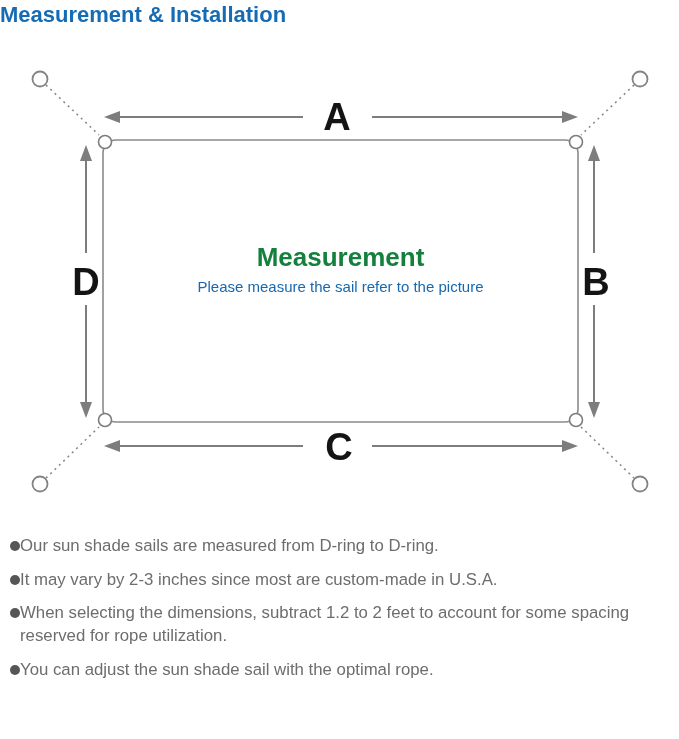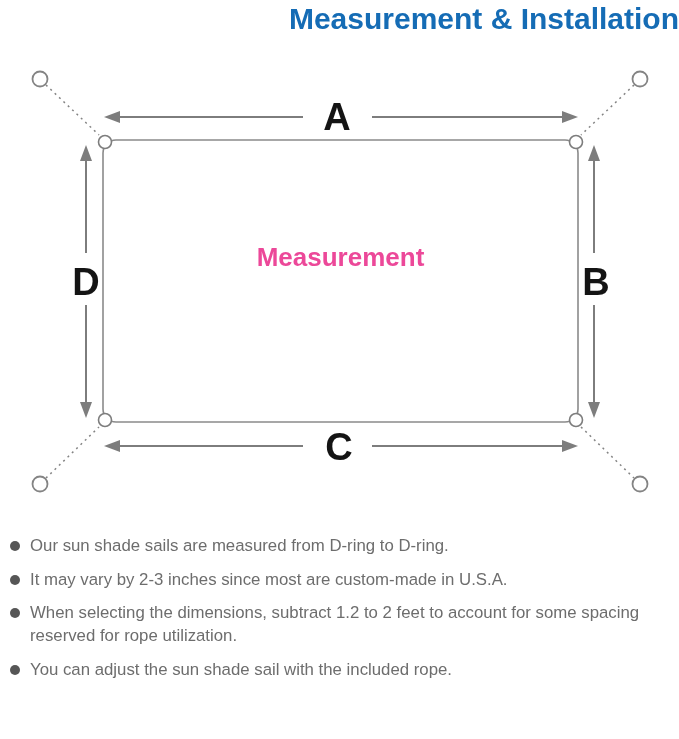--- a/index.html
+++ b/index.html
@@ -5,40 +5,40 @@
   html,body{margin:0;padding:0;background:#fff;}
   .page{
     position:relative;
     width:679px;height:739px;
     background:#ffffff;
     font-family:"Liberation Sans", sans-serif;
     overflow:hidden;
   }
   .main-title{
     position:absolute;top:2px;left:0;width:100%;
-    text-align:right;
-    font-size:30px;font-weight:700;color:#156cb5;
+    text-align:left;
+    font-size:22px;font-weight:700;color:#156cb5;
     letter-spacing:0px;
   }
   .diagram{position:absolute;top:55px;left:0;}
   .center-text{
     position:absolute;left:103px;top:243px;width:475px;
     text-align:center;
   }
   .center-heading{
-    font-size:26px;font-weight:700;color:#ec4899;line-height:1.1;
+    font-size:26px;font-weight:700;color:#15803d;line-height:1.1;
   }
   .center-subtitle{
     font-size:15px;color:#1668b0;margin-top:6px;line-height:1.2;
   }
   .notes{
     position:absolute;left:10px;top:535px;width:660px;
   }
   .note-item{
-    display:flex;gap:10px;margin-bottom:11px;
+    display:flex;margin-bottom:11px;
     font-size:16.8px;line-height:1.35;color:#6d6d6d;
   }
   .note-dot{
     width:10px;height:10px;border-radius:50%;
     background:#565656;flex-shrink:0;margin-top:6px;
   }
   .note-text{flex:1;}
   svg text.dim-label{
     font-family:"Liberation Sans", sans-serif;
     font-weight:700;font-size:38px;fill:#141414;
@@ -98,34 +98,35 @@
       <line x1="594" y1="105" x2="594" y2="198" stroke-width="2"></line>
       <polygon points="594,90 588,106 600,106" stroke="none"></polygon>
       <line x1="594" y1="250" x2="594" y2="348" stroke-width="2"></line>
       <polygon points="594,363 588,347 600,347" stroke="none"></polygon>
     </g>
     <text class="dim-label" x="596" y="240" text-anchor="middle">B</text>
   </svg>
 
   <div class="center-text">
     <div class="center-heading">Measurement</div>
+    <div class="center-subtitle">Please measure the sail refer to the picture</div>
   </div>
 
   <div class="notes">
     <div class="note-item">
       <span class="note-dot"></span>
       <span class="note-text">Our sun shade sails are measured from D-ring to D-ring.</span>
     </div>
     <div class="note-item">
       <span class="note-dot"></span>
       <span class="note-text">It may vary by 2-3 inches since most are custom-made in U.S.A.</span>
     </div>
     <div class="note-item">
       <span class="note-dot"></span>
       <span class="note-text">When selecting the dimensions, subtract 1.2 to 2 feet to account for some spacing reserved for rope utilization.</span>
     </div>
     <div class="note-item">
       <span class="note-dot"></span>
-      <span class="note-text">You can adjust the sun shade sail with the included rope.</span>
+      <span class="note-text">You can adjust the sun shade sail with the optimal rope.</span>
     </div>
   </div>
 
 </div>
 
 </body></html>

